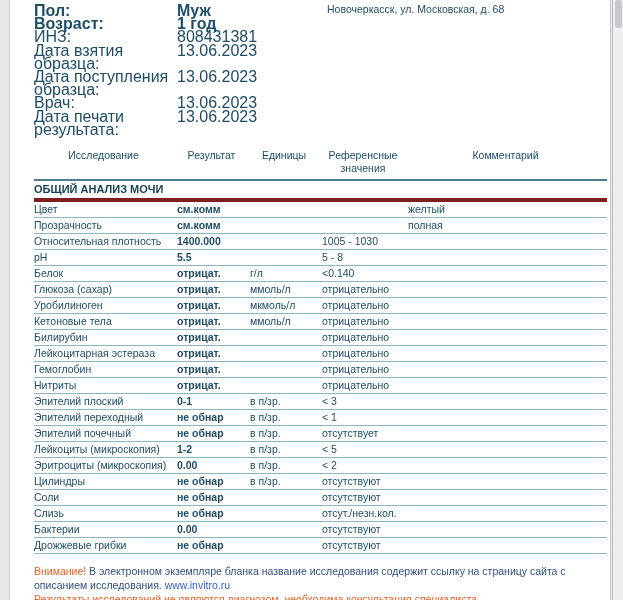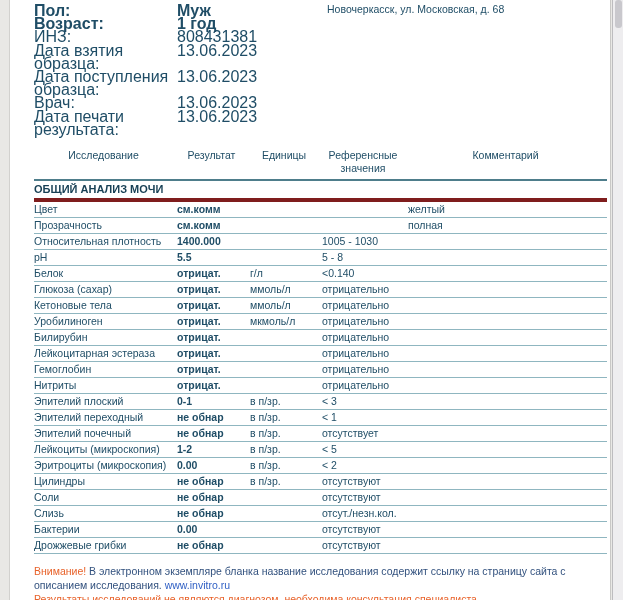--- a/index.html
+++ b/index.html
@@ -181,31 +181,31 @@
 
   <tr>
     <td class="name-cell">Глюкоза (сахар)</td>
     <td class="result-cell">отрицат.</td>
     <td class="units-cell">ммоль/л</td>
     <td class="reference-cell">отрицательно</td>
     <td class="comment-cell"></td>
   </tr>
 
   <tr>
+    <td class="name-cell">Уробилиноген</td>
+    <td class="result-cell">отрицат.</td>
+    <td class="units-cell">мкмоль/л</td>
+    <td class="reference-cell">отрицательно</td>
+    <td class="comment-cell"></td>
+  </tr>
+
+  <tr>
     <td class="name-cell">Кетоновые тела</td>
     <td class="result-cell">отрицат.</td>
     <td class="units-cell">ммоль/л</td>
-    <td class="reference-cell">отрицательно</td>
-    <td class="comment-cell"></td>
-  </tr>
-
-  <tr>
-    <td class="name-cell">Уробилиноген</td>
-    <td class="result-cell">отрицат.</td>
-    <td class="units-cell">мкмоль/л</td>
     <td class="reference-cell">отрицательно</td>
     <td class="comment-cell"></td>
   </tr>
 
   <tr>
     <td class="name-cell">Билирубин</td>
     <td class="result-cell">отрицат.</td>
     <td class="units-cell"></td>
     <td class="reference-cell">отрицательно</td>
     <td class="comment-cell"></td>

